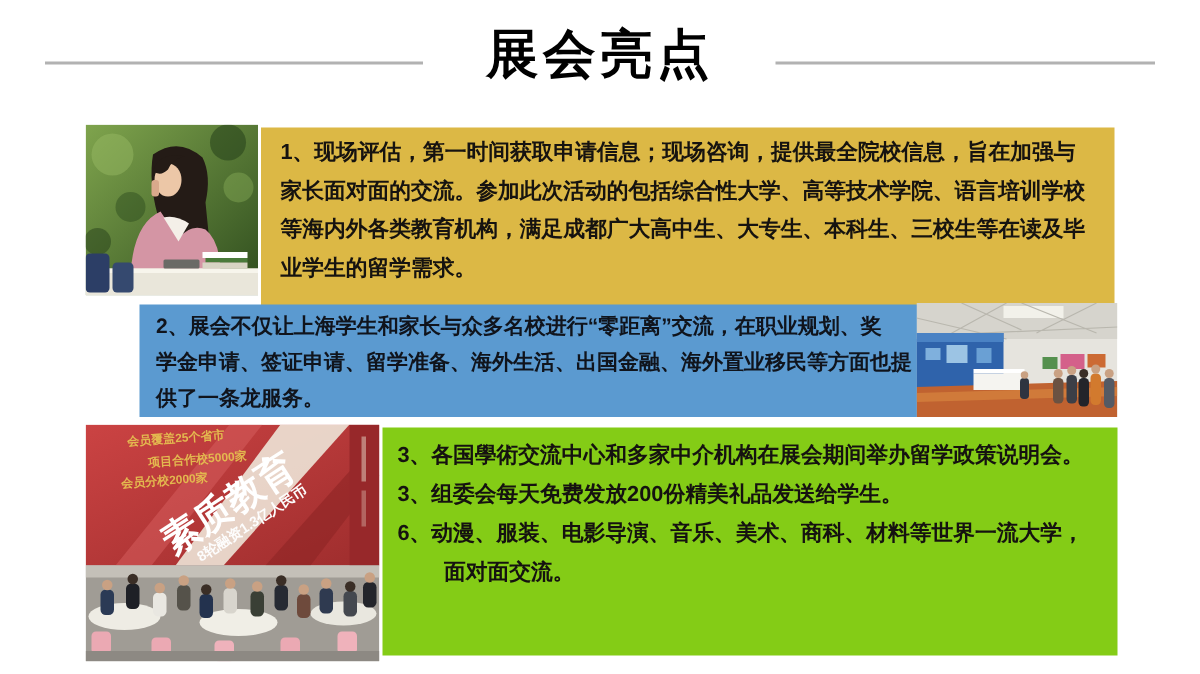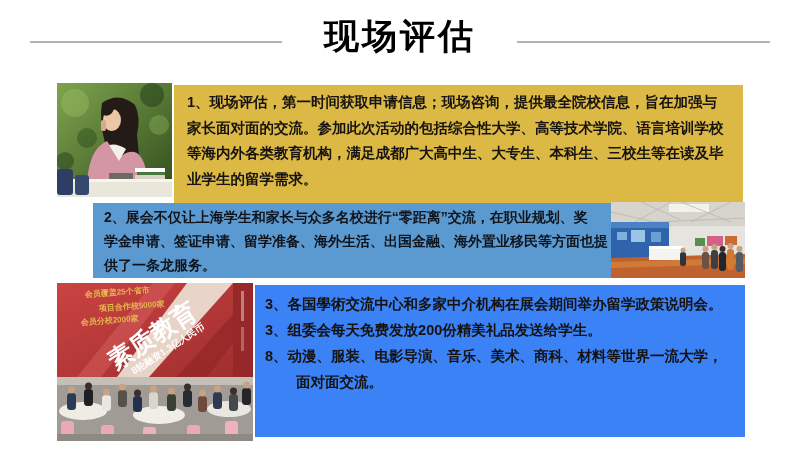--- a/index.html
+++ b/index.html
@@ -13,39 +13,39 @@
   .rule-left{left:30px;width:252px;}
   .rule-right{left:517px;width:253px;}
 
   
   .panel{position:absolute;box-sizing:border-box;}
   .panel p{margin:0;white-space:pre-line;font-weight:bold;}
   .panel-1{left:174px;top:85px;width:569px;height:134px;background:#DCB845;}
   .panel-1 p{padding:5px 13px;font-size:14.5px;line-height:25.5px;color:#161310;}
   .panel-2{left:57px;top:203px;width:541px;height:75px;background:#5B9AD0;margin-left:36px;}
   .panel-2 p{padding:2px 11px;font-size:14px;line-height:24px;color:#10141c;}
-  .panel-3{left:255px;top:285px;width:490px;height:152px;background:#3b82f6;padding:6px 10px 0;}
+  .panel-3{left:255px;top:285px;width:490px;height:152px;background:#84cc16;padding:6px 10px 0;}
   .panel-3 .item{font-size:14.5px;font-weight:bold;line-height:26px;color:#151210;
     padding-left:31px;text-indent:-31px;white-space:pre-line;}
 
   
   .photo{position:absolute;overflow:hidden;}
   .photo svg{display:block;width:100%;height:100%;}
   .photo-1{left:57px;top:83px;width:115px;height:114px;}
   .photo-2{left:611px;top:202px;width:134px;height:76px;}
   .photo-3{left:57px;top:283px;width:196px;height:158px;}
   svg text{font-family:"Liberation Sans",sans-serif;}
 </style>
 </head>
 <body>
 
 <div class="slide">
 
   <div class="title-rule rule-left"></div>
-  <h1 class="page-title">现场评估</h1>
+  <h1 class="page-title">展会亮点</h1>
   <div class="title-rule rule-right"></div>
 
   <div class="photo photo-1">
     <svg viewBox="0 0 115 114" preserveAspectRatio="none">
       <defs>
         <linearGradient id="g1a" x1="0" y1="0" x2="1" y2="1">
           <stop offset="0" stop-color="#7fa44d"></stop>
             <stop offset="1" stop-color="#2f4d1e"></stop>
         </linearGradient>
       </defs>
@@ -177,17 +177,17 @@
         <rect x="86" y="144" width="13" height="14" rx="3" fill="#efb2bb"></rect>
         <rect x="130" y="142" width="13" height="15" rx="3" fill="#eba9b3"></rect>
         <rect x="168" y="138" width="13" height="15" rx="3" fill="#efb2bb"></rect>
       </g>
       <rect y="151" width="196" height="7" fill="#8d8983"></rect>
     </svg>
   </div>
   <div class="panel panel-3">
     <div class="item">3、各国學術交流中心和多家中介机构在展会期间举办留学政策说明会。</div>
     <div class="item">3、组委会每天免费发放200份精美礼品发送给学生。</div>
-    <div class="item">8、动漫、服装、电影导演、音乐、美术、商科、材料等世界一流大学，
+    <div class="item">6、动漫、服装、电影导演、音乐、美术、商科、材料等世界一流大学，
 面对面交流。</div>
   </div>
 
 </div>
 
 </body></html>

